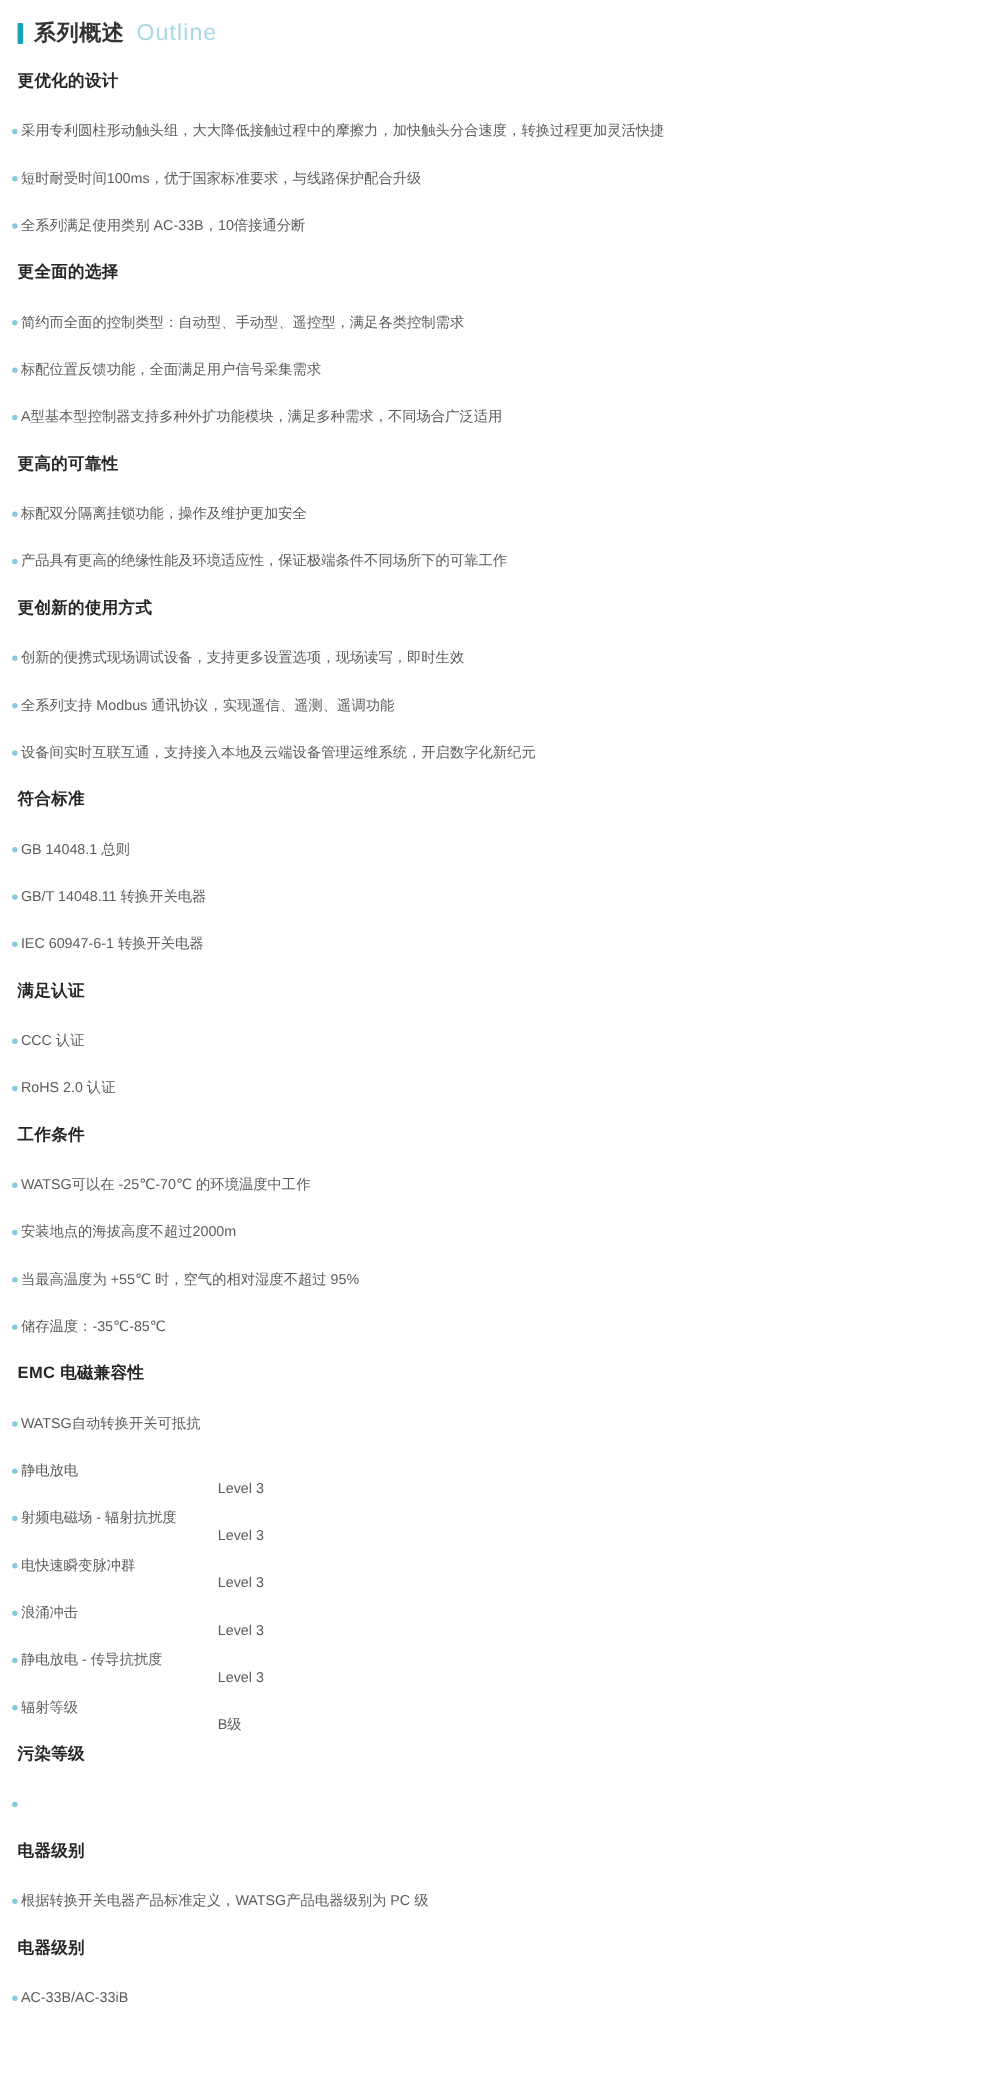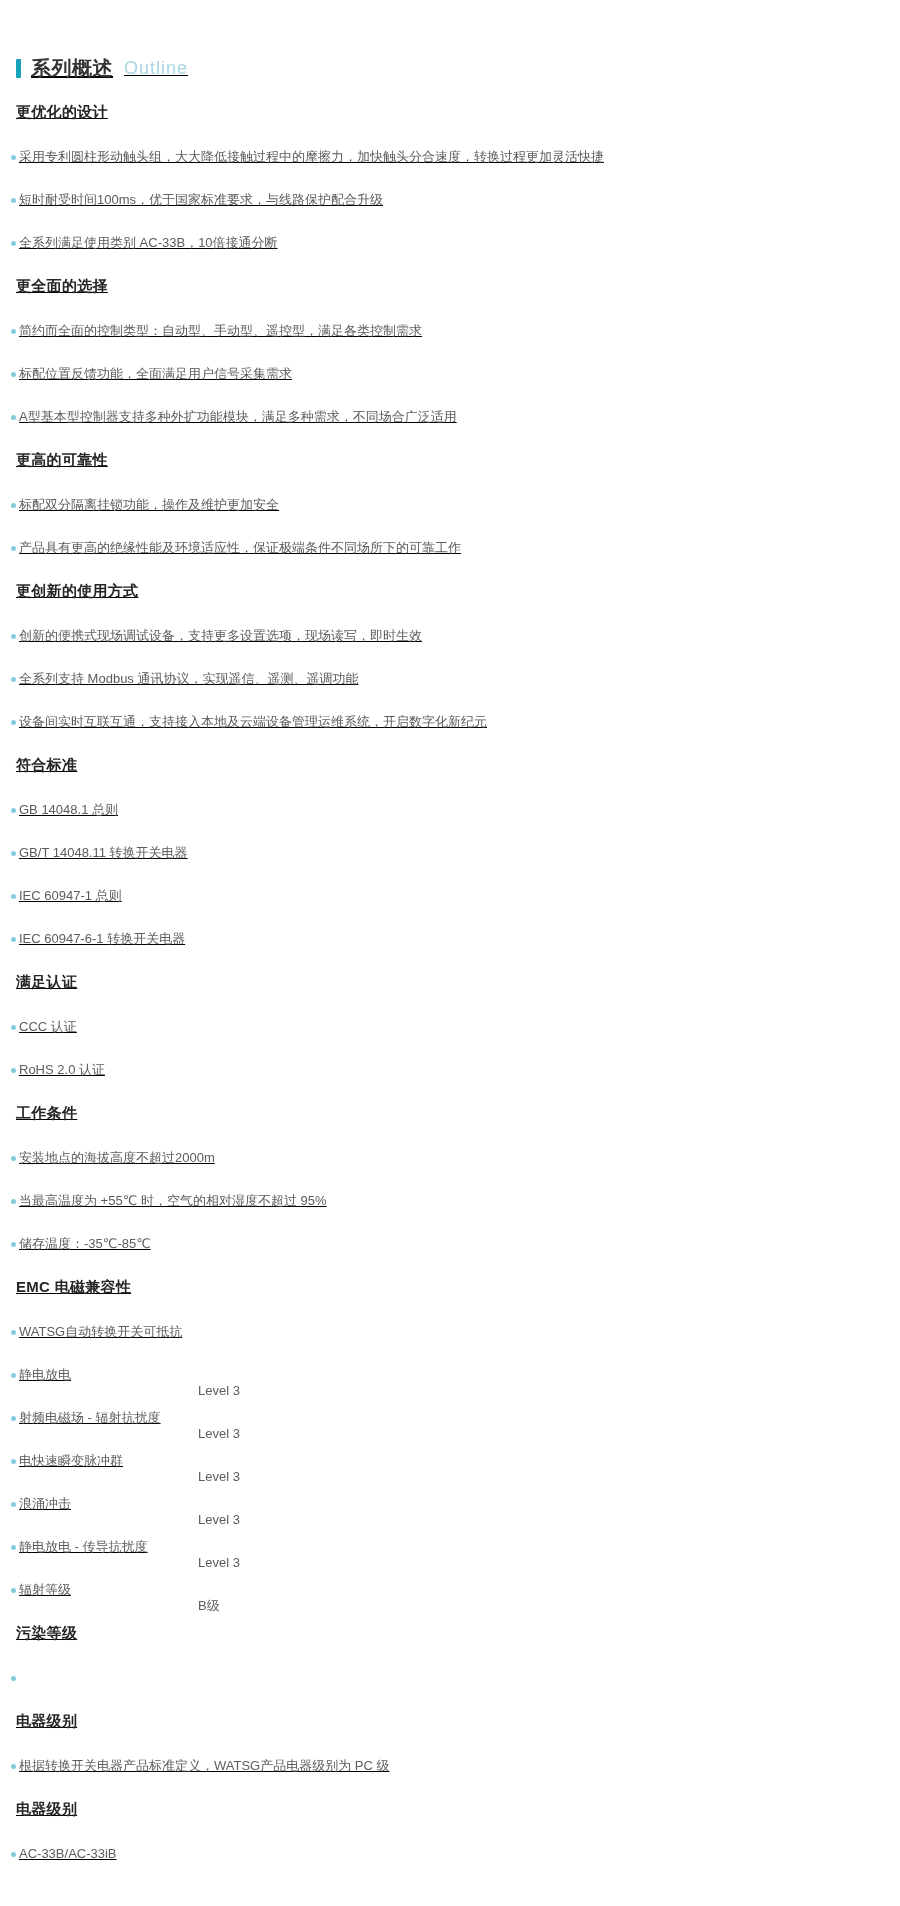--- a/index.html
+++ b/index.html
@@ -3,38 +3,38 @@
 <meta charset="utf-8">
 <style>
   html,body{margin:0;padding:0;}
   body{
     width:900px;height:1906px;
     background:#ffffff;
     font-family:"Liberation Sans","DejaVu Sans",sans-serif;
     -webkit-font-smoothing:antialiased;
     overflow:hidden;
   }
-  .page{padding-top:56px;text-decoration:underline;}
+  .page{padding-top:18px;}
 
   
   .page-title{
     display:flex;align-items:center;
     margin:0 0 22px 16px;
     height:24px;line-height:24px;
   }
   .title-bar{
     width:5px;height:19px;border-radius:1px;
     margin-right:10px;flex:0 0 auto;
   }
   .title-zh{
     font-size:20px;font-weight:700;color:#333333;
     letter-spacing:0.5px;
   }
   .title-en{
-    font-size:18px;font-weight:400;margin-left:11px;
+    font-size:21px;font-weight:400;margin-left:11px;
     letter-spacing:1px;
   }
 
   
   section{margin:0;}
   .sec-header{
     margin:0 0 25px 16px;
     font-size:15px;font-weight:700;color:#262626;
     line-height:20px;height:20px;
     letter-spacing:0.3px;
@@ -99,34 +99,34 @@
           <li><span class="dot" style="background: rgb(133, 203, 221);"></span><span>创新的便携式现场调试设备，支持更多设置选项，现场读写，即时生效</span></li>
           <li><span class="dot" style="background: rgb(133, 203, 221);"></span><span>全系列支持 Modbus 通讯协议，实现遥信、遥测、遥调功能</span></li>
           <li><span class="dot" style="background: rgb(133, 203, 221);"></span><span>设备间实时互联互通，支持接入本地及云端设备管理运维系统，开启数字化新纪元</span></li>
         </ul>
       </section>
       <section>
         <h3 class="sec-header">符合标准</h3>
         <ul class="items">
           <li><span class="dot" style="background: rgb(133, 203, 221);"></span><span>GB 14048.1 总则</span></li>
           <li><span class="dot" style="background: rgb(133, 203, 221);"></span><span>GB/T 14048.11 转换开关电器</span></li>
-          <li><span class="dot" style="background: rgb(133, 203, 221);"></span><span>IEC 60947-1 总则</span></li>
           <li><span class="dot" style="background: rgb(133, 203, 221);"></span><span>IEC 60947-6-1 转换开关电器</span></li>
         </ul>
       </section>
       <section>
         <h3 class="sec-header">满足认证</h3>
         <ul class="items">
           <li><span class="dot" style="background: rgb(133, 203, 221);"></span><span>CCC 认证</span></li>
           <li><span class="dot" style="background: rgb(133, 203, 221);"></span><span>RoHS 2.0 认证</span></li>
         </ul>
       </section>
       <section>
         <h3 class="sec-header">工作条件</h3>
         <ul class="items">
+          <li><span class="dot" style="background: rgb(133, 203, 221);"></span><span>WATSG可以在 -25℃-70℃ 的环境温度中工作</span></li>
           <li><span class="dot" style="background: rgb(133, 203, 221);"></span><span>安装地点的海拔高度不超过2000m</span></li>
           <li><span class="dot" style="background: rgb(133, 203, 221);"></span><span>当最高温度为 +55℃ 时，空气的相对湿度不超过 95%</span></li>
           <li><span class="dot" style="background: rgb(133, 203, 221);"></span><span>储存温度：-35℃-85℃</span></li>
         </ul>
       </section>
       <section>
         <h3 class="sec-header">EMC 电磁兼容性</h3>
         <ul class="items">
           <li><span class="dot" style="background: rgb(133, 203, 221);"></span><span>WATSG自动转换开关可抵抗</span></li>
           <li><span class="dot" style="background: rgb(133, 203, 221);"></span><span>静电放电</span><span class="item-value">Level 3</span></li>

